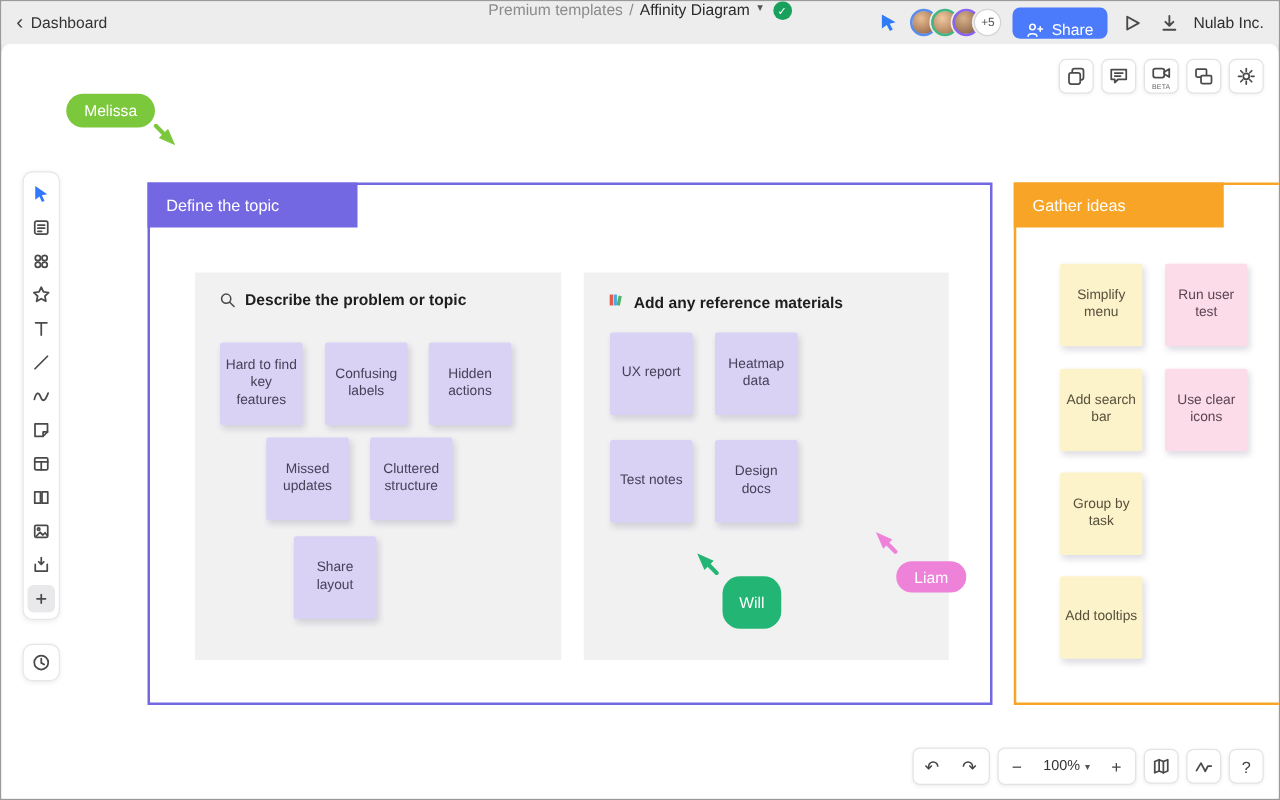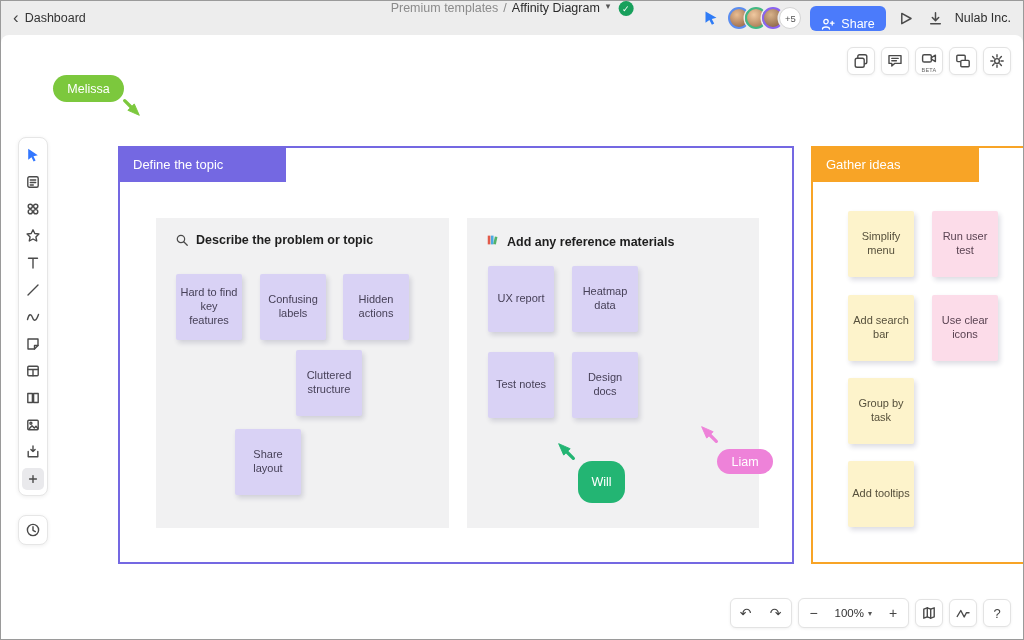--- a/index.html
+++ b/index.html
@@ -285,20 +285,23 @@
           <span>Describe the problem or topic</span>
         </div>
         <div class="note purple" style="left:20px;top:56px">
             <span>Hard to find key features</span>
           </div>
         <div class="note purple" style="left:104px;top:56px">
             <span>Confusing labels</span>
           </div>
         <div class="note purple" style="left:187px;top:56px">
             <span>Hidden actions</span>
+          </div>
+        <div class="note purple" style="left:57px;top:132px">
+            <span>Missed updates</span>
           </div>
         <div class="note purple" style="left:140px;top:132px">
             <span>Cluttered structure</span>
           </div>
         <div class="note purple" style="left:79px;top:211px">
             <span>Share layout</span>
           </div>
       </div>
 
       <div class="panel p2">

